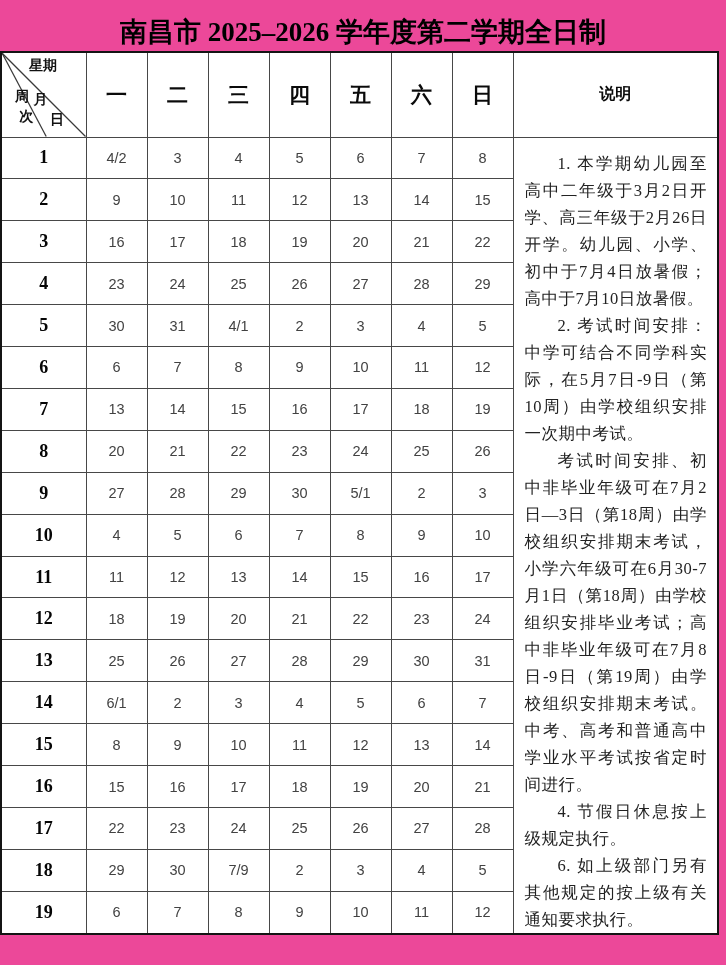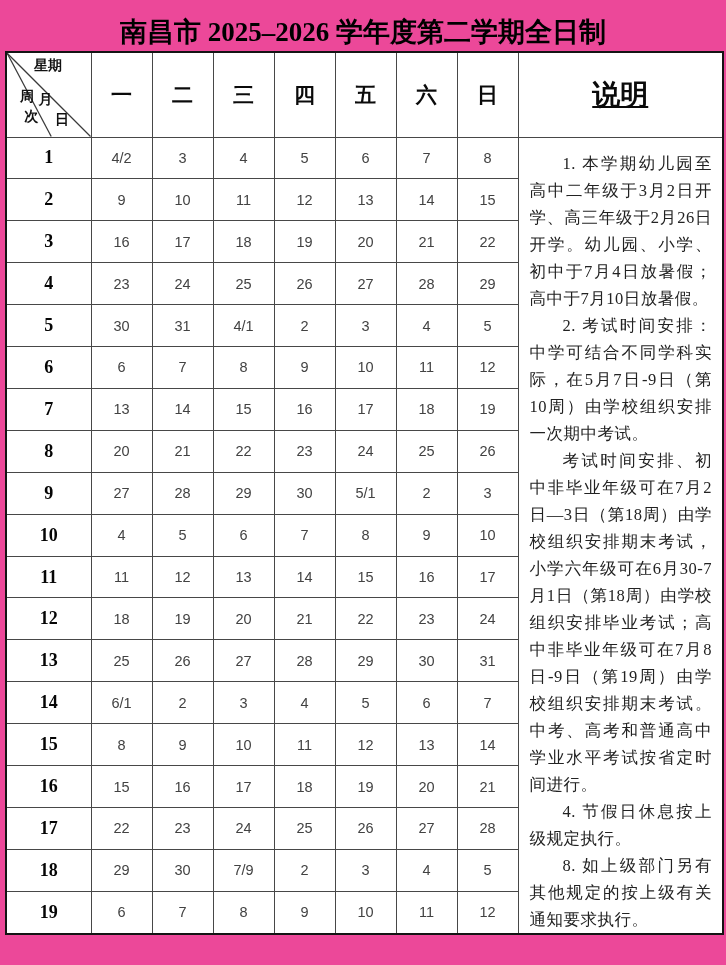--- a/index.html
+++ b/index.html
@@ -8,21 +8,21 @@
     width:726px; height:965px; background:#ec4899; position:relative;
     font-family:"Liberation Serif","DejaVu Serif",serif; overflow:hidden;
   }
   .title {
     padding-top:17px; text-align:center; font-weight:bold;
     font-size:27px; line-height:31px; color:#000000;
     font-family:"Liberation Serif","DejaVu Serif",serif;
   }
   table.cal {
     border-collapse:collapse; table-layout:fixed;
-    width:717px; height:877px; margin-left:5px; margin-top:3px;
+    width:717px; height:877px; margin-top:3px;
     border:2.5px solid #141414;
   }
   table.cal th, table.cal td {
     border:1.5px solid #474747; padding:0;
     text-align:center; vertical-align:middle; background:#ffffff;
   }
   thead tr { height:85px; }
   tbody tr { height:41.7px; }
   
   .corner-cell { position:relative; overflow:hidden; }
@@ -36,23 +36,22 @@
   .lbl-zhou   { left:24%; top:53%; }
   .lbl-yue    { left:46%; top:56%; }
   .lbl-ci     { left:29%; top:77%; }
   .lbl-ri     { left:66%; top:80%; }
   
   .day-h {
     font-weight:bold; font-size:21px; color:#0a0a0a;
     font-family:"Liberation Serif","DejaVu Serif",serif;
   }
   .notes-h {
-    font-weight:bold; font-size:28px; color:#0a0a0a;
-    font-family:"Liberation Serif","DejaVu Serif",serif;
-    text-decoration:underline;
+    font-weight:bold; font-size:16px; color:#0a0a0a;
+    font-family:"Liberation Serif","DejaVu Serif",serif;
   }
   
   .week-num {
     font-weight:bold; font-size:18px; color:#050505;
     font-family:"Liberation Serif","DejaVu Serif",serif;
   }
   .date-cell {
     font-family:"Liberation Sans","DejaVu Sans",sans-serif;
     font-size:14.5px; color:#424242; font-weight:normal;
   }
@@ -121,21 +120,21 @@
           <td class="date-cell">4</td>
           <td class="date-cell">5</td>
           <td class="date-cell">6</td>
           <td class="date-cell">7</td>
           <td class="date-cell">8</td>
           <td class="notes-cell" rowspan="19">
             <p class="note-p">1. 本学期幼儿园至高中二年级于3月2日开学、高三年级于2月26日开学。幼儿园、小学、初中于7月4日放暑假；高中于7月10日放暑假。</p>
             <p class="note-p">2. 考试时间安排：中学可结合不同学科实际，在5月7日-9日（第10周）由学校组织安排一次期中考试。</p>
             <p class="note-p">考试时间安排、初中非毕业年级可在7月2日—3日（第18周）由学校组织安排期末考试，小学六年级可在6月30-7月1日（第18周）由学校组织安排毕业考试；高中非毕业年级可在7月8日-9日（第19周）由学校组织安排期末考试。中考、高考和普通高中学业水平考试按省定时间进行。</p>
             <p class="note-p">4. 节假日休息按上级规定执行。</p>
-            <p class="note-p">8. 如上级部门另有其他规定的按上级有关通知要求执行。</p>
+            <p class="note-p">6. 如上级部门另有其他规定的按上级有关通知要求执行。</p>
           </td>
         </tr>
         <tr>
           <th class="week-num">2</th>
           <td class="date-cell">9</td>
           <td class="date-cell">10</td>
           <td class="date-cell">11</td>
           <td class="date-cell">12</td>
           <td class="date-cell">13</td>
           <td class="date-cell">14</td>

